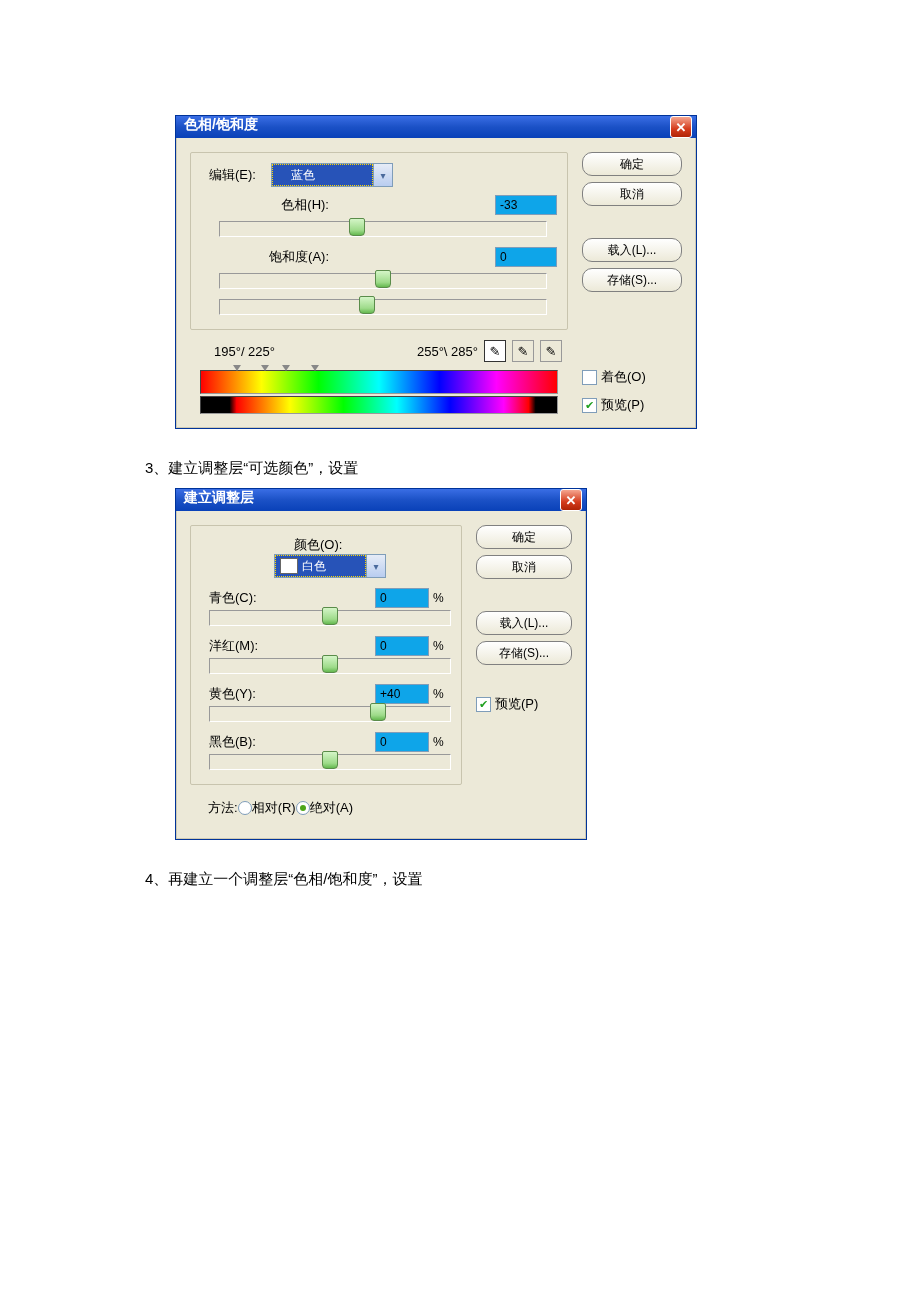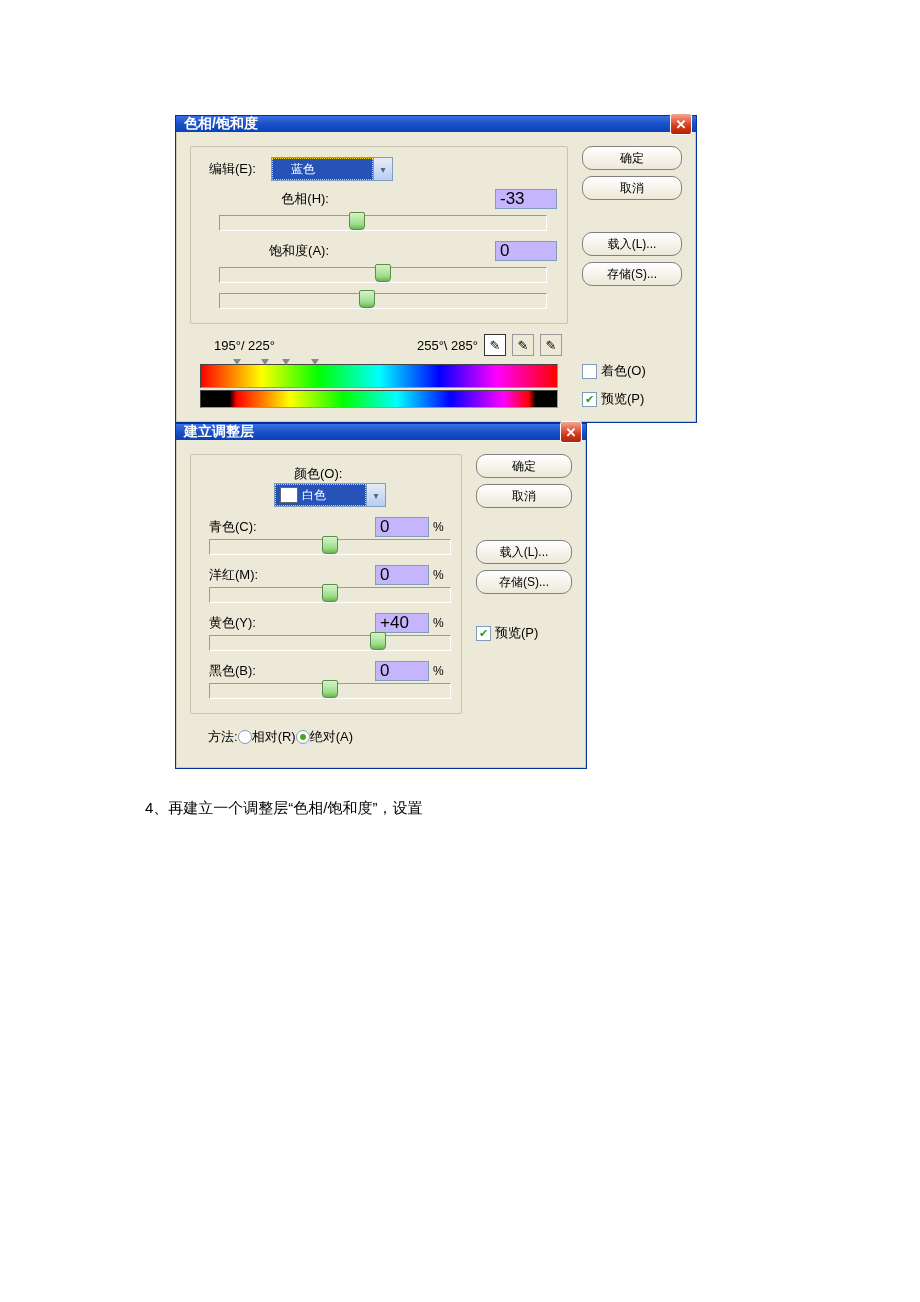--- a/index.html
+++ b/index.html
@@ -20,24 +20,24 @@
   }
   
   .dialog {
     border: 1px solid #003399;
     background: #ece9d8;
     box-shadow: 0 0 0 1px #cfcab3 inset;
   }
   .d1 { width: 520px; }
   .d2 { width: 410px; }
   .titlebar {
-    height: 16px;
+    height: 22px;
     background: linear-gradient(to bottom, #3a6ee5 0%, #1b51c6 50%, #0941b8 100%);
     display: flex;
-    align-items: center;
+    align-items: flex-start;
     justify-content: space-between;
     padding: 0 4px 0 8px;
   }
   .titlebar-text {
     color: #fff;
     font-weight: bold;
     font-size: 14px;
   }
   .close-btn {
     width: 20px; height: 20px;
@@ -99,23 +99,23 @@
   .select .sel-arrow {
     width: 18px;
     background: linear-gradient(to bottom,#e6ecf7,#b9cdf0);
     border-left: 1px solid #7f9db9;
     display: flex; align-items:center; justify-content:center;
     color: #4a6a9c; font-size: 10px;
   }
   .num-input {
     width: 52px; height: 18px;
     border: 1px solid #7f9db9;
-    background: #c4b5fd;
+    background: #0ea5e9;
     padding: 0 4px;
-    font-size: 17px;
+    font-size: 12px;
     font-family: inherit;
   }
   .slider {
     position: relative;
     height: 14px;
     margin: 2px 10px 10px 10px;
     border-top: 1px solid #999;
     border-left: 1px solid #999;
     border-bottom: 1px solid #fff;
     border-right: 1px solid #fff;
@@ -269,20 +269,21 @@
           <span>着色(O)</span>
         </div>
         <div class="checkbox-row">
           <div class="cb">✔</div>
           <span>预览(P)</span>
         </div>
       </div>
     </div>
   </div>
 
+  <div class="caption">3、建立调整层“可选颜色”，设置</div>
 
   <div class="dialog d2">
     <div class="titlebar">
       <span class="titlebar-text">建立调整层</span>
       <div class="close-btn">
         <span>✕</span>
       </div>
     </div>
     <div class="dlg-body">
       <div class="main-col">

